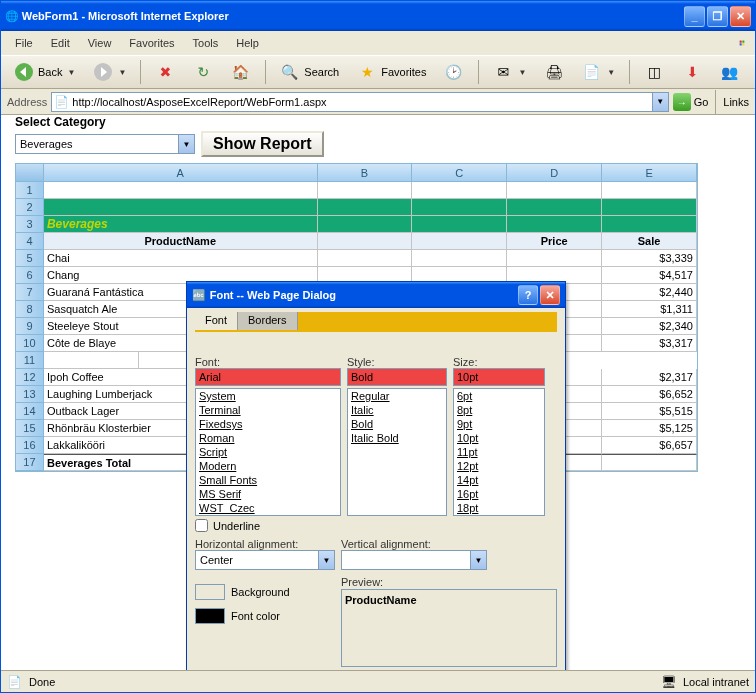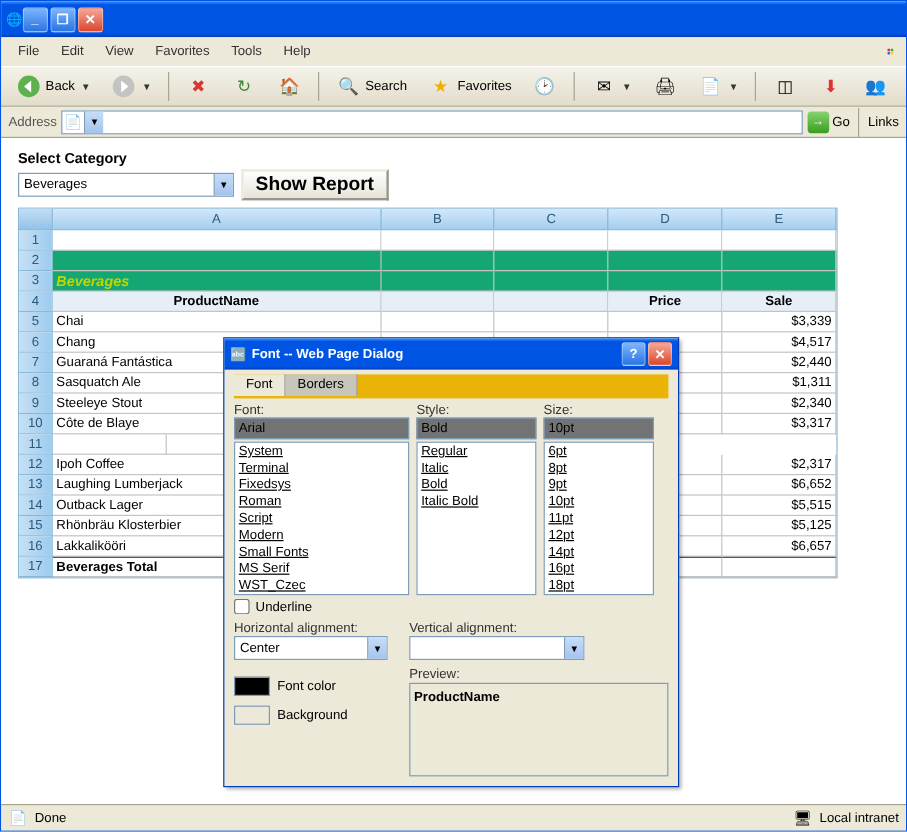--- a/index.html
+++ b/index.html
@@ -29,21 +29,21 @@
 .addressbar .addrinput { flex: 1; display: flex; align-items: center; border: 1px solid #7f9db9; background: #fff; height: 20px; }
 .addrinput .favicon { width: 18px; height: 18px; display:flex; align-items:center; justify-content:center; font-size:12px;}
 .addrinput input { flex:1; border:none; outline:none; font-size:11px; padding: 0 2px;}
 .addrinput .ddarrow { width:16px; height:18px; background: linear-gradient(#c7ddf9,#a4c4ec); border-left:1px solid #7f9db9; display:flex; align-items:center; justify-content:center; font-size:8px;}
 .gobtn { display:flex; align-items:center; gap:3px; }
 .gobtn .goicn { width:18px; height:18px; border-radius:3px; background:linear-gradient(#86d470,#3a9d1f); color:#fff; display:flex; align-items:center; justify-content:center; font-size:10px;}
 
 .client { flex:1; background:#fff; position:relative; overflow:hidden; }
 
 
-.page { padding: 10px 14px; }
+.page { padding: 0 14px; }
 .page .catlbl { font-weight: bold; font-size: 12px; }
 .catrow { display:flex; gap:6px; align-items:center; margin-top:2px; }
 .select { display:flex; align-items:center; border:1px solid #7f9db9; background:#fff; height:20px; width:180px; justify-content:space-between; padding-left:4px;}
 .select .ddarrow { width:16px; height:18px; background:linear-gradient(#c7ddf9,#a4c4ec); border-left:1px solid #7f9db9; display:flex; align-items:center; justify-content:center; font-size:8px;}
 .btn2d { border: 2px outset #ece9d8; background: linear-gradient(#fefefe, #e6e4d8); padding: 2px 10px; font-size:16px; font-weight:bold; }
 
 
 .sheetwrap { margin-top:6px; border:1px solid #87b8d8; width:683px; }
 .colhdrrow { display:flex; background:linear-gradient(#d2e7f9,#a2cdf0); }
 .corner { width:28px; height:18px; border-right:1px solid #87b8d8; border-bottom:1px solid #87b8d8; background:linear-gradient(#c3def5,#93c2e8);}
@@ -66,22 +66,22 @@
 .dlgtitle .spacer{flex:1;}
 .dlgtitle .dbtn { width:20px; height:20px; border-radius:3px; margin-left:2px; display:flex; align-items:center; justify-content:center; color:#fff; font-weight:bold; border:1px solid #fff5;}
 .dbtn.help { background:linear-gradient(#7eb6ff,#2a74e2);}
 .dbtn.close { background:linear-gradient(#f5a89c,#d9472b);}
 .dlgbody { padding: 4px 8px 8px 8px; }
 .tabstrip { display:flex; background:#eab308; height:20px; }
 .tab { padding:2px 10px; background:#ece9d8; border-right:1px solid #999; height:18px; }
 .tab.inactive { background:#c8c6ba; }
 .formrow3 { display:flex; gap:6px; margin-top:4px;}
 .formcol { display:flex; flex-direction:column; }
-.formcol label { color:#333; }
-.textinp { border:1px solid #7f9db9; background:#737373; height:18px; padding:0 3px; }
+.formcol label { color:#333;margin-top:20px; }
+.textinp { border:1px solid #7f9db9; background:#ef4444; height:18px; padding:0 3px; }
 .listbox { border:1px solid #7f9db9; background:#fff; height:128px; overflow-y:scroll; margin-top:2px;}
 .listbox div { padding:1px 3px;text-decoration:underline; }
 .chk { display:flex; align-items:center; gap:5px; margin-top:3px;}
 .chk input { width:13px; height:13px;}
 .alignrow { display:flex; gap:0; margin-top:6px;}
 .aligncol label { display:block; color:#333;}
 .previewbox { border:1px solid #7f9db9; background:#ece9d8; height:78px; padding:3px; margin-top:1px; font-weight:bold; font-size:12px;}
 .swatchrow { display:flex; align-items:center; gap:6px; margin-top:4px;}
 .swatch { width:30px; height:16px; border:1px solid #7f9db9;}
 
@@ -89,20 +89,21 @@
 .statusbar .sbfill{flex:1;}
 .statusbar .sicon{width:16px;height:16px; display:flex; align-items:center;justify-content:center; font-size:12px;}
 </style>
 </head>
 <body>
 
 <div class="window">
 
   <div class="titlebar">
     <span>🌐</span>
+    <span class="title">WebForm1 - Microsoft Internet Explorer</span>
     <div class="winbtns">
       <div class="winbtn min">_</div>
       <div class="winbtn max">❐</div>
       <div class="winbtn cls">✕</div>
     </div>
   </div>
 
   <div class="menubar">
     <span>File</span>
     <span>Edit</span>
@@ -183,20 +184,21 @@
       </div>
     <div class="tbtn">
         <span class="icon">👥</span>
       </div>
   </div>
 
   <div class="addressbar">
     <span class="lbl">Address</span>
     <div class="addrinput">
       <span class="favicon">📄</span>
+      <input value="http://localhost/AsposeExcelReport/WebForm1.aspx" style="">
       <span class="ddarrow">▼</span>
     </div>
     <div class="gobtn">
       <span class="goicn">→</span>
       <span>Go</span>
     </div>
     <div class="sep"></div>
     <span>Links</span>
   </div>
 
@@ -415,32 +417,32 @@
               </div>
           </div>
         </div>
         <div class="chk">
             <input type="checkbox" style="">
             <span>Underline</span>
           </div>
         <div class="alignrow">
           <div class="aligncol" style="width:146px">
             <label>Horizontal alignment:</label>
-            <div class="select" style="width:128px">
+            <div class="select" style="width:140px">
               <span>Center</span>
               <span class="ddarrow">▼</span>
             </div>
             <div style="display:flex;flex-direction:column;gap:4px;margin-top:10px">
+              <div class="swatchrow">
+                <div class="swatch" style="background:#ece9d8"></div>
+                <span>Background</span>
+              </div>
               <div class="swatchrow">
                 <div class="swatch" style="background:#000"></div>
                 <span>Font color</span>
-              </div>
-              <div class="swatchrow">
-                <div class="swatch" style="background:#ece9d8"></div>
-                <span>Background</span>
               </div>
             </div>
           </div>
           <div class="aligncol" style="flex:1">
             <label>Vertical alignment:</label>
             <div class="select" style="width:146px">
               <span></span>
               <span class="ddarrow">▼</span>
             </div>
             <label style="margin-top:6px">Preview:</label>

